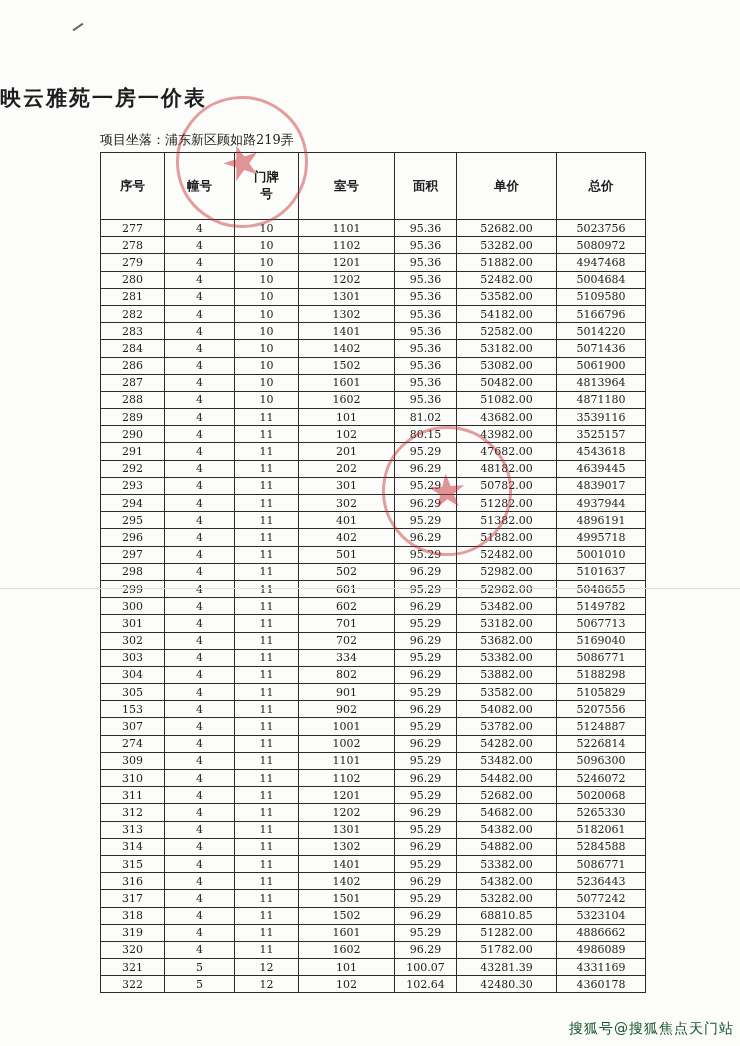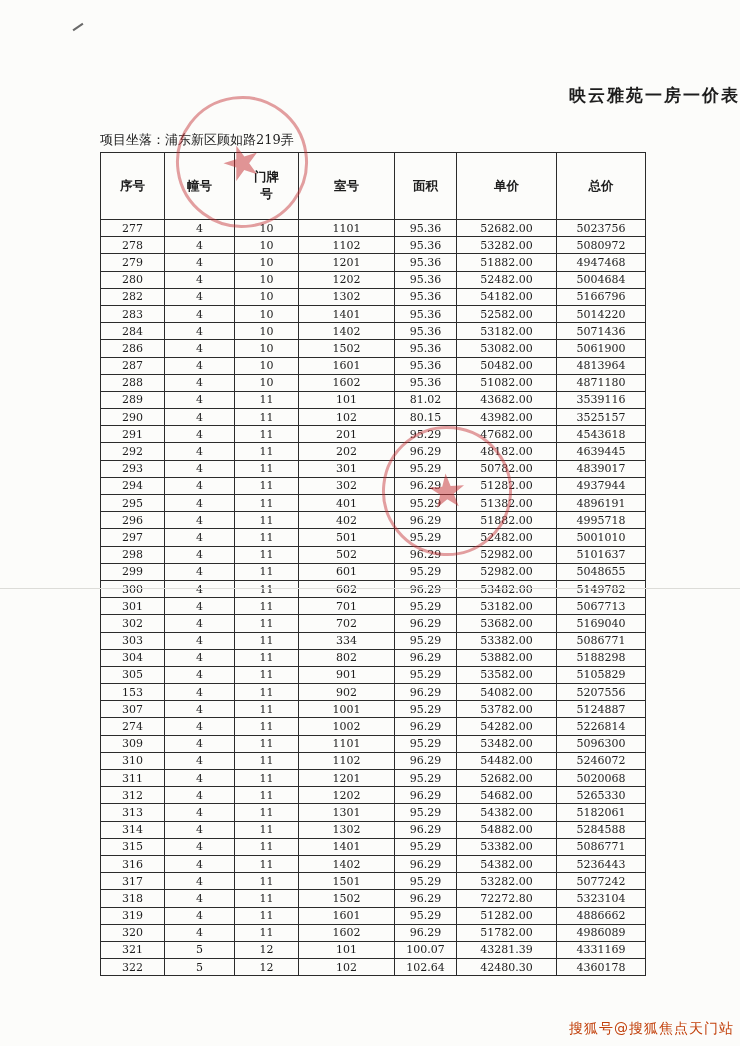--- a/index.html
+++ b/index.html
@@ -17,22 +17,22 @@
   .pen-mark{
     position:absolute;
     left:72px;top:26px;
     width:12px;height:2px;
     background:#6a6a6a;
     transform:rotate(-35deg);
   }
   .doc-title{
     position:absolute;
     top:84px;left:0;right:0;
-    text-align:right;
-    font-size:17px;
+    text-align:left;
+    font-size:21px;
     font-weight:bold;
     letter-spacing:2px;
   }
   .location-line{
     position:absolute;
     top:131px;left:100px;
     font-size:13px;
     font-weight:normal;
   }
   table.price-table{
@@ -84,21 +84,21 @@
   .fold-line{
     position:absolute;
     left:0;top:588px;
     width:100%;height:1px;
     background:#dcdcd8;
   }
   .watermark{
     position:absolute;
     right:6px;bottom:8px;
     font-size:14px;
-    color:#c2410c;
+    color:#14532d;
     font-family:"DejaVu Sans","Liberation Sans",sans-serif;
     letter-spacing:1px;
   }
 </style>
 </head>
 <body>
 
 <div class="page">
 
   <div class="pen-mark"></div>
@@ -159,20 +159,29 @@
         <tr>
           <td>280</td>
           <td>4</td>
           <td>10</td>
           <td>1202</td>
           <td>95.36</td>
           <td>52482.00</td>
           <td>5004684</td>
         </tr>
         <tr>
+          <td>281</td>
+          <td>4</td>
+          <td>10</td>
+          <td>1301</td>
+          <td>95.36</td>
+          <td>53582.00</td>
+          <td>5109580</td>
+        </tr>
+        <tr>
           <td>282</td>
           <td>4</td>
           <td>10</td>
           <td>1302</td>
           <td>95.36</td>
           <td>54182.00</td>
           <td>5166796</td>
         </tr>
         <tr>
           <td>283</td>
@@ -479,21 +488,21 @@
           <td>95.29</td>
           <td>53282.00</td>
           <td>5077242</td>
         </tr>
         <tr>
           <td>318</td>
           <td>4</td>
           <td>11</td>
           <td>1502</td>
           <td>96.29</td>
-          <td>72272.80</td>
+          <td>68810.85</td>
           <td>5323104</td>
         </tr>
         <tr>
           <td>319</td>
           <td>4</td>
           <td>11</td>
           <td>1601</td>
           <td>95.29</td>
           <td>51282.00</td>
           <td>4886662</td>

